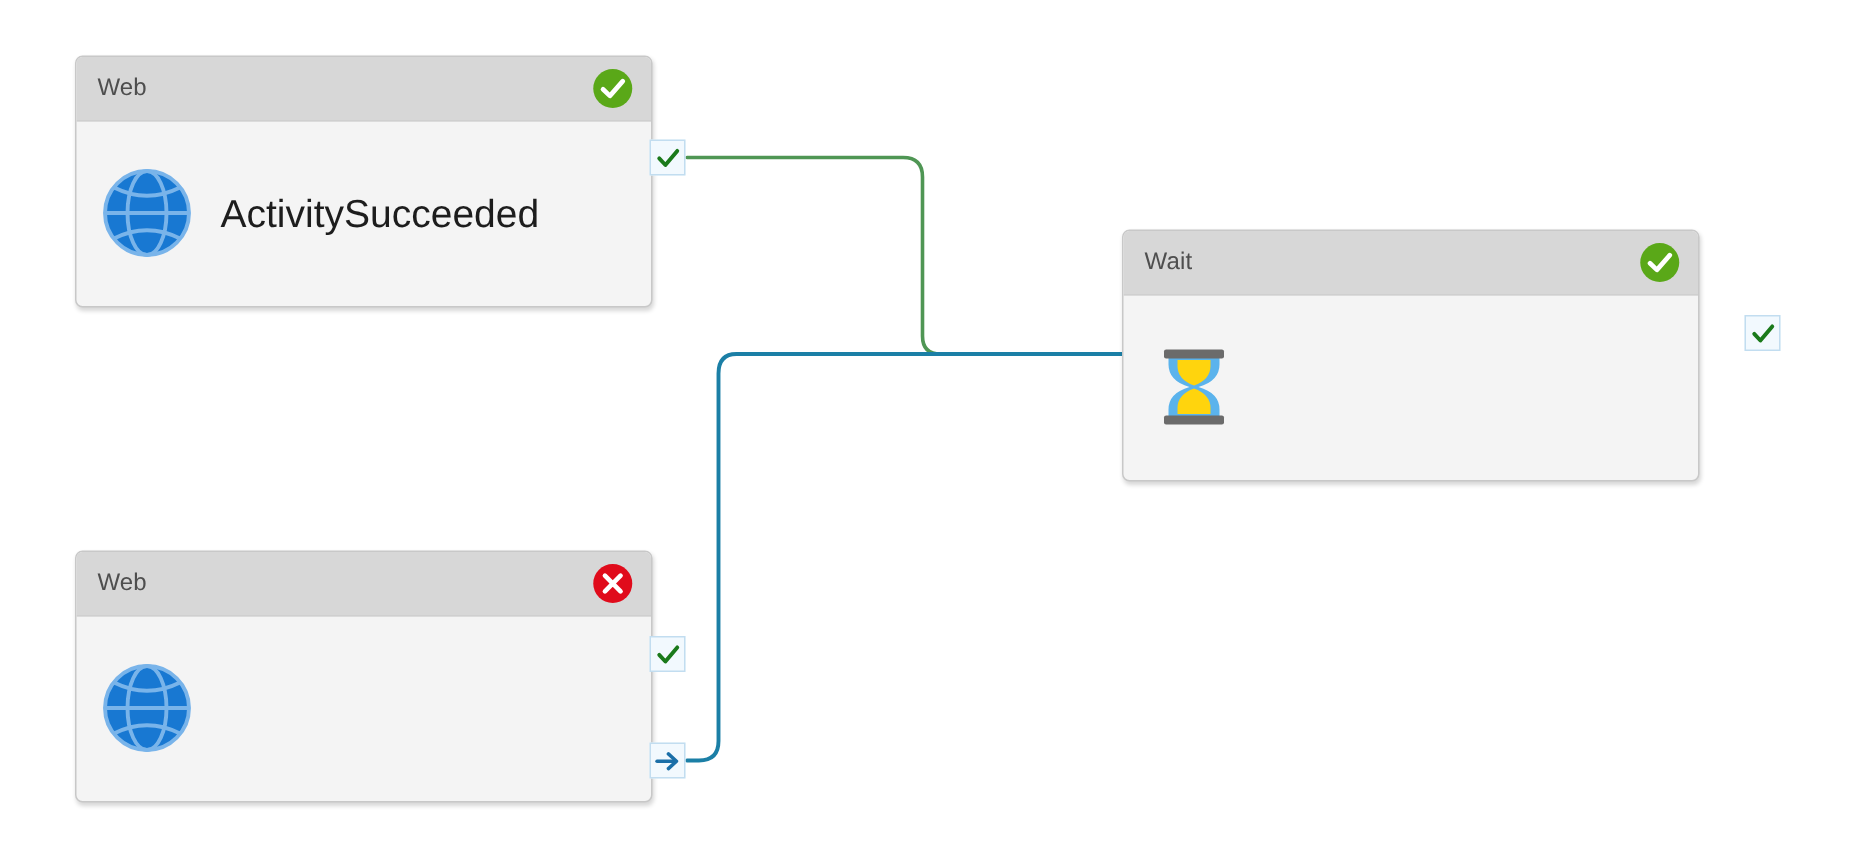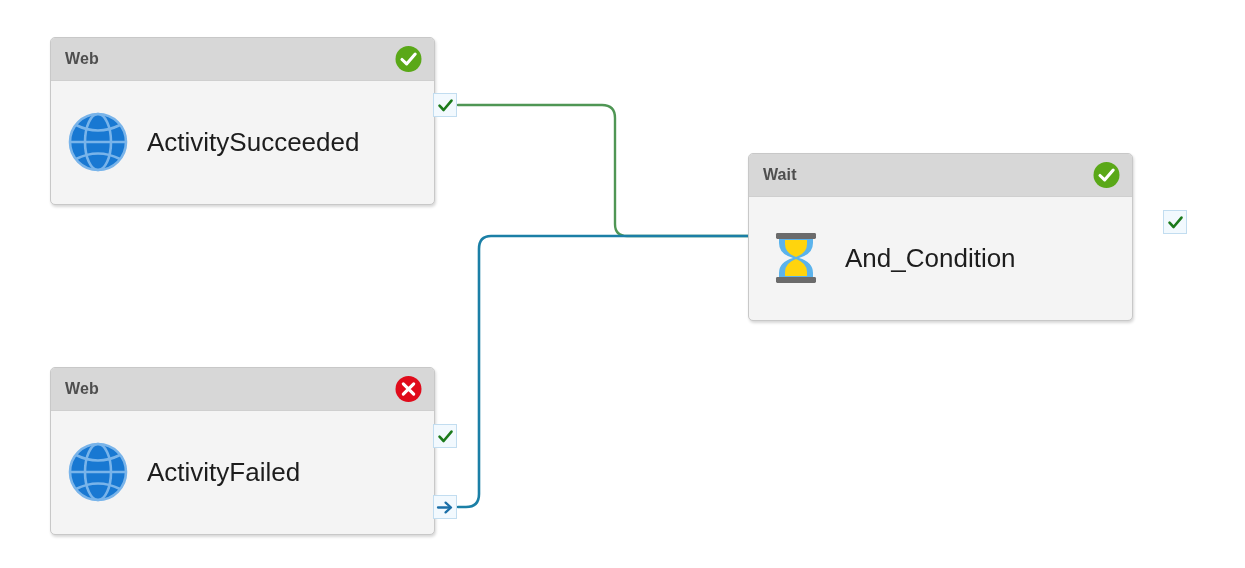--- a/index.html
+++ b/index.html
@@ -46,21 +46,21 @@
     border-bottom: 1px solid #cfcfcf;
     display: flex;
     align-items: center;
     padding-left: 14px;
     box-sizing: border-box;
   }
   .node-type {
     font-size: 16px;
     color: #4e4e4e;
     letter-spacing: 0.1px;
-    font-weight: 700;
+    font-weight: 400;
   }
   .status-badge {
     position: absolute;
     right: 12px;
     top: 50%;
     transform: translateY(-50%);
     width: 27px;
     height: 27px;
     line-height: 0;
   }
@@ -165,21 +165,20 @@
           <circle cx="31" cy="31" r="28" fill="#1878d2"></circle>
           <g fill="none" stroke="#79b4ea" stroke-width="2.6">
             <circle cx="31" cy="31" r="28"></circle>
             <ellipse cx="31" cy="31" rx="13" ry="28"></ellipse>
             <line x1="3" y1="31" x2="59" y2="31"></line>
             <path d="M 9 14 Q 31 25 53 14"></path>
             <path d="M 9 48 Q 31 37 53 48"></path>
           </g>
         </svg>
       </span>
-      <span class="node-label">ActivityFailed</span>
     </div>
   </div>
 
   <div class="port" style="left:433px; top:424px;">
     <span>
       <svg width="17" height="17" viewBox="0 0 17 17">
         <path d="M 2.5 8.6 L 6.6 13 L 14.5 3.6" fill="none" stroke="#1b7a1b" stroke-width="2.6" stroke-linecap="round" stroke-linejoin="round"></path>
       </svg>
     </span>
   </div>
@@ -209,21 +208,20 @@
 
           <path d="M 14 9 L 48 9 L 48 16 Q 48 27 34 31 Q 48 35 48 46 L 48 53 L 14 53 L 14 46 Q 14 35 28 31 Q 14 27 14 16 Z" fill="#5bb3ec"></path>
 
           <path d="M 20 13 L 42 13 L 42 17 Q 42 26 31 30 Q 20 26 20 17 Z" fill="#ffd40d"></path>
           <path d="M 31 32 Q 42 36 42 45 L 42 49 L 20 49 L 20 45 Q 20 36 31 32 Z" fill="#ffd40d"></path>
 
           <rect x="11" y="6" width="40" height="6" rx="1.4" fill="#6b6b6b"></rect>
           <rect x="11" y="50" width="40" height="6" rx="1.4" fill="#6b6b6b"></rect>
         </svg>
       </span>
-      <span class="node-label">And_Condition</span>
     </div>
   </div>
 
   <div class="port" style="left:1163px; top:210px;">
     <span>
       <svg width="17" height="17" viewBox="0 0 17 17">
         <path d="M 2.5 8.6 L 6.6 13 L 14.5 3.6" fill="none" stroke="#1b7a1b" stroke-width="2.6" stroke-linecap="round" stroke-linejoin="round"></path>
       </svg>
     </span>
   </div>

